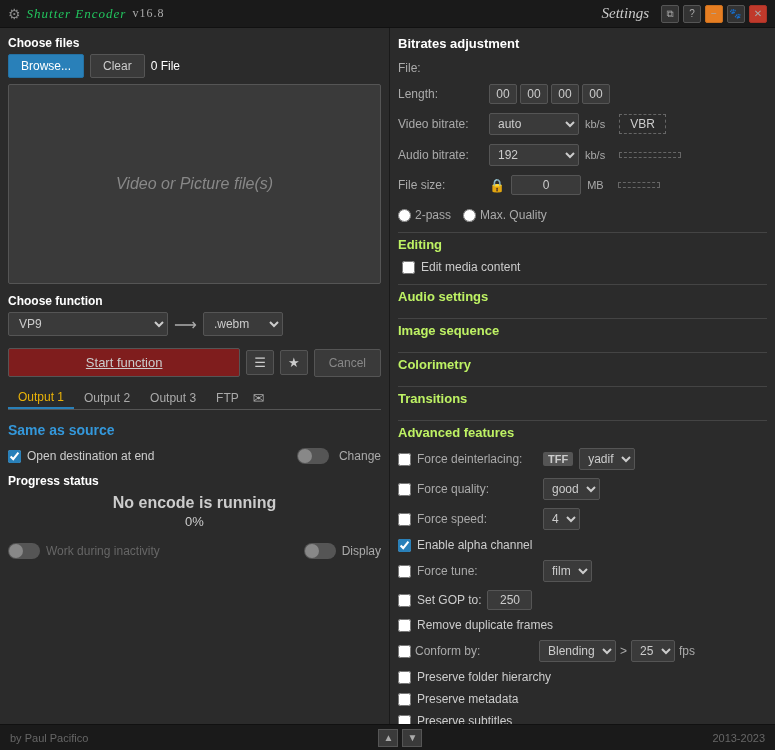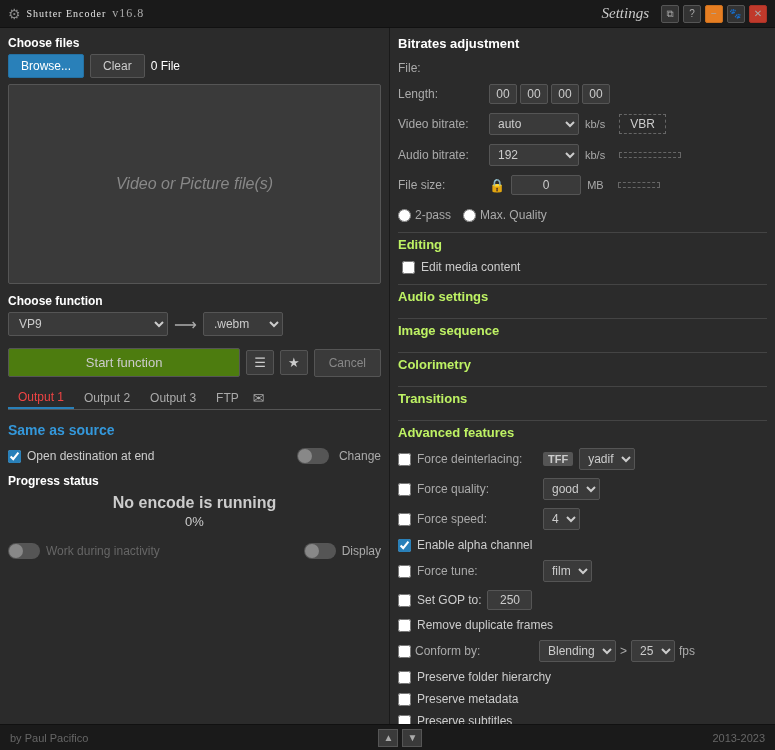--- a/index.html
+++ b/index.html
@@ -26,22 +26,23 @@
     .title-bar-left {
       display: flex;
       align-items: center;
       gap: 6px;
     }
     .title-gear {
       color: #888;
       font-size: 14px;
     }
     .title-text {
-      color: #e5e5e5;
-      font-size: 10px;
+      color: #22c55e;
+      font-size: 13px;
+      font-style: italic;
       font-family: Georgia, serif;
       letter-spacing: 1px;
     }
     .title-right {
       display: flex;
       align-items: center;
       gap: 4px;
     }
     .title-btn {
       width: 18px;
@@ -155,28 +156,29 @@
     }
 
     .start-cancel-row {
       display: flex;
       align-items: center;
       gap: 6px;
       margin-top: 6px;
     }
 
     .start-btn {
-      background: #4d7c0f;
+      background: #7f1d1d;
       border: 1px solid #555;
       color: #cccccc;
       padding: 6px 16px;
       cursor: pointer;
       border-radius: 2px;
       font-size: 13px;
       flex: 1;
+      text-decoration: underline;
     }
 
     .icon-btn {
       background: #3a3a3a;
       border: 1px solid #555;
       color: #cccccc;
       padding: 4px 7px;
       cursor: pointer;
       border-radius: 2px;
       font-size: 13px;
@@ -199,21 +201,21 @@
       border-bottom: 1px solid #555;
       margin-top: 4px;
     }
 
     .tab {
       padding: 3px 10px;
       cursor: pointer;
       color: #aaa;
       font-size: 12px;
     }
-    .tab.active { color: #ef4444; border-bottom: 2px solid #2980b9; }
+    .tab.active { color: #eab308; border-bottom: 2px solid #2980b9; }
 
     .tab-email {
       margin-left: 4px;
       color: #aaa;
       font-size: 14px;
       cursor: pointer;
     }
 
     .same-as-source {
       color: #3498db;

